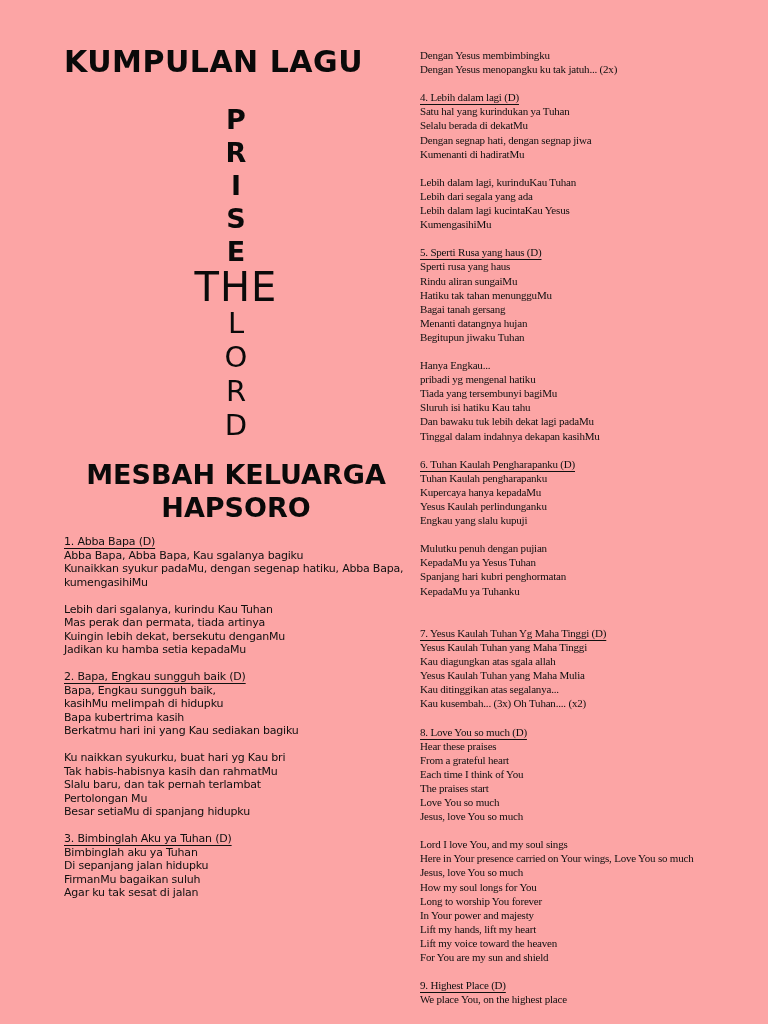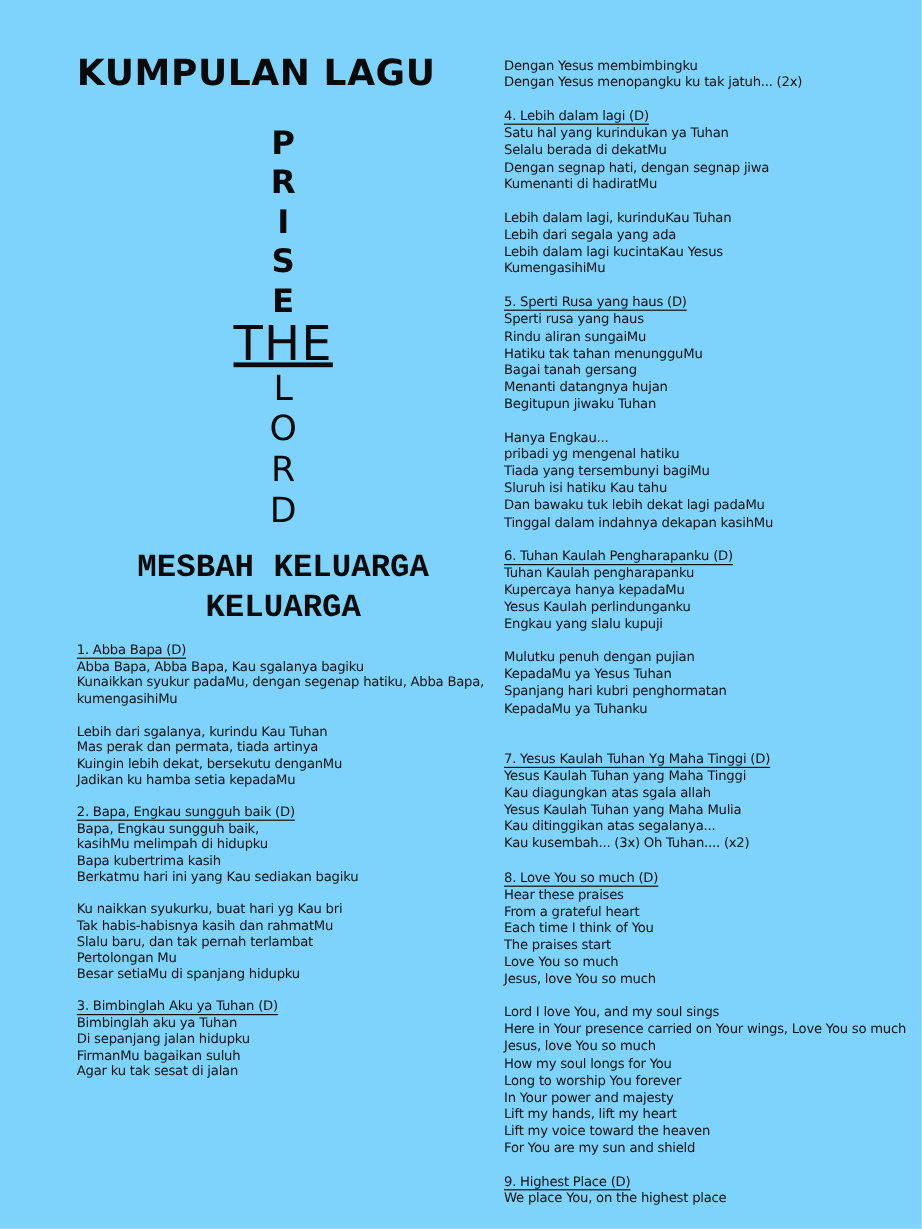--- a/index.html
+++ b/index.html
@@ -3,38 +3,38 @@
 <meta charset="utf-8">
 <style>
   * { margin: 0; padding: 0; box-sizing: border-box; }
   html, body {
     width: 768px; height: 1024px;
     background: #ffffff;
     font-family: "DejaVu Sans", "Liberation Sans", sans-serif;
     color: #101010;
     overflow: hidden;
   }
-  .page { position: absolute; inset: 0; background: #7dd3fc; }
+  .page { position: absolute; inset: 0; background: #fca5a5; }
 
   .col { position: absolute; }
   .col-left  { top: 44px; left: 64px;  width: 344px; --lh: 13.5px; }
-  .col-right { top: 48px; left: 420px; width: 344px; --lh: 14.1px; }
+  .col-right { top: 48px; left: 420px; width: 344px; font-family: Liberation Serif, serif; --lh: 14.1px; }
 
   .doc-title {
     font-size: 30px; font-weight: bold; line-height: 35px;
     letter-spacing: 0.5px; color: #0a0a0a;
   }
   .word-art { margin-top: 24px; text-align: center; color: #0a0a0a; }
   .wa-letter-bold { font-size: 27px; font-weight: bold; line-height: 33px; }
-  .wa-the        { font-size: 40px; font-weight: 400; line-height: 38px; letter-spacing: 1px; text-decoration: underline; }
+  .wa-the        { font-size: 40px; font-weight: 400; line-height: 38px; letter-spacing: 1px; }
   .wa-letter     { font-size: 29px; font-weight: 400; line-height: 34px; }
 
   .doc-subtitle {
     margin-top: 16px; text-align: center;
-    font-size: 27px; font-weight: bold; line-height: 33px; color: #0a0a0a; font-family: Liberation Mono, monospace;
+    font-size: 27px; font-weight: bold; line-height: 33px; color: #0a0a0a;
   }
 
   .songs {
     font-size: 11px; line-height: var(--lh); letter-spacing: -0.2px;
     white-space: pre-wrap;
   }
   .col-left .songs { margin-top: 11px; }
 
   .song-title {
     text-decoration: underline;
@@ -63,21 +63,21 @@
       <div class="wa-letter-bold">E</div>
       <div class="wa-the">THE</div>
       <div class="wa-letter">L</div>
       <div class="wa-letter">O</div>
       <div class="wa-letter">R</div>
       <div class="wa-letter">D</div>
     </div>
 
     <div class="doc-subtitle">
       <div>MESBAH KELUARGA</div>
-      <div>KELUARGA</div>
+      <div>HAPSORO</div>
     </div>
 
     <div class="songs" id="left-songs"><div class="song-title">1.  Abba Bapa (D)</div><div class="stanza"><div class="lyric-line">Abba Bapa, Abba Bapa, Kau sgalanya bagiku</div><div class="lyric-line">Kunaikkan syukur padaMu, dengan segenap hatiku, Abba Bapa,</div><div class="lyric-line">kumengasihiMu</div></div><div class="stanza"><div class="lyric-line">Lebih dari sgalanya, kurindu Kau Tuhan</div><div class="lyric-line">Mas perak dan permata, tiada artinya</div><div class="lyric-line">Kuingin lebih dekat, bersekutu denganMu</div><div class="lyric-line">Jadikan ku hamba setia kepadaMu</div></div><div class="song-title">2.  Bapa, Engkau sungguh baik (D)</div><div class="stanza"><div class="lyric-line">Bapa, Engkau sungguh baik,</div><div class="lyric-line">kasihMu melimpah di hidupku</div><div class="lyric-line">Bapa kubertrima kasih</div><div class="lyric-line">Berkatmu hari ini yang Kau sediakan bagiku</div></div><div class="stanza"><div class="lyric-line">Ku naikkan syukurku, buat hari yg Kau bri</div><div class="lyric-line">Tak habis-habisnya kasih dan rahmatMu</div><div class="lyric-line">Slalu baru, dan tak pernah terlambat</div><div class="lyric-line">Pertolongan Mu</div><div class="lyric-line">Besar setiaMu di spanjang hidupku</div></div><div class="song-title">3.  Bimbinglah Aku ya Tuhan (D)</div><div class="stanza"><div class="lyric-line">Bimbinglah aku ya Tuhan</div><div class="lyric-line">Di sepanjang jalan hidupku</div><div class="lyric-line">FirmanMu bagaikan suluh</div><div class="lyric-line">Agar ku tak sesat di jalan</div></div></div>
   </div>
 
   <div class="col col-right">
     <div class="songs" id="right-songs"><div class="stanza"><div class="lyric-line">Dengan Yesus membimbingku</div><div class="lyric-line">Dengan Yesus menopangku ku tak jatuh... (2x)</div></div><div class="song-title">4.  Lebih dalam lagi (D)</div><div class="stanza"><div class="lyric-line">Satu hal yang kurindukan ya Tuhan</div><div class="lyric-line">Selalu berada di dekatMu</div><div class="lyric-line">Dengan segnap hati, dengan segnap jiwa</div><div class="lyric-line">Kumenanti di hadiratMu</div></div><div class="stanza"><div class="lyric-line">Lebih dalam lagi, kurinduKau Tuhan</div><div class="lyric-line">Lebih dari segala yang ada</div><div class="lyric-line">Lebih dalam lagi kucintaKau Yesus</div><div class="lyric-line">KumengasihiMu</div></div><div class="song-title">5.  Sperti Rusa yang haus (D)</div><div class="stanza"><div class="lyric-line">Sperti rusa yang haus</div><div class="lyric-line">Rindu aliran sungaiMu</div><div class="lyric-line">Hatiku tak tahan menungguMu</div><div class="lyric-line">Bagai tanah gersang</div><div class="lyric-line">Menanti datangnya hujan</div><div class="lyric-line">Begitupun jiwaku Tuhan</div></div><div class="stanza"><div class="lyric-line">Hanya Engkau...</div><div class="lyric-line">pribadi yg mengenal hatiku</div><div class="lyric-line">Tiada yang tersembunyi bagiMu</div><div class="lyric-line">Sluruh isi hatiku Kau tahu</div><div class="lyric-line">Dan bawaku tuk lebih dekat lagi padaMu</div><div class="lyric-line">Tinggal dalam indahnya dekapan kasihMu</div></div><div class="song-title">6.  Tuhan Kaulah Pengharapanku (D)</div><div class="stanza"><div class="lyric-line">Tuhan Kaulah pengharapanku</div><div class="lyric-line">Kupercaya hanya kepadaMu</div><div class="lyric-line">Yesus Kaulah perlindunganku</div><div class="lyric-line">Engkau yang slalu kupuji</div></div><div class="stanza"><div class="lyric-line">Mulutku penuh dengan pujian</div><div class="lyric-line">KepadaMu ya Yesus Tuhan</div><div class="lyric-line">Spanjang hari kubri penghormatan</div><div class="lyric-line">KepadaMu ya Tuhanku</div></div><div class="spacer"></div><div class="song-title">7.  Yesus Kaulah Tuhan Yg Maha Tinggi (D)</div><div class="stanza"><div class="lyric-line">Yesus Kaulah Tuhan yang Maha Tinggi</div><div class="lyric-line">Kau diagungkan atas sgala allah</div><div class="lyric-line">Yesus Kaulah Tuhan yang Maha Mulia</div><div class="lyric-line">Kau ditinggikan atas segalanya...</div><div class="lyric-line">Kau kusembah... (3x) Oh Tuhan.... (x2)</div></div><div class="song-title">8.  Love You so much (D)</div><div class="stanza"><div class="lyric-line">Hear these praises</div><div class="lyric-line">From a grateful heart</div><div class="lyric-line">Each time I think of You</div><div class="lyric-line">The praises start</div><div class="lyric-line">Love You so much</div><div class="lyric-line">Jesus, love You so much</div></div><div class="stanza"><div class="lyric-line">Lord I love You, and my soul sings</div><div class="lyric-line">Here in Your presence carried on Your wings, Love You so much</div><div class="lyric-line">Jesus, love You so much</div><div class="lyric-line">How my soul longs for You</div><div class="lyric-line">Long to worship You forever</div><div class="lyric-line">In Your power and majesty</div><div class="lyric-line">Lift my hands, lift my heart</div><div class="lyric-line">Lift my voice toward the heaven</div><div class="lyric-line">For You are my sun and shield</div></div><div class="song-title">9.  Highest Place (D)</div><div class="stanza"><div class="lyric-line">We place You, on the highest place</div></div></div>
   </div>
 
 </div>

